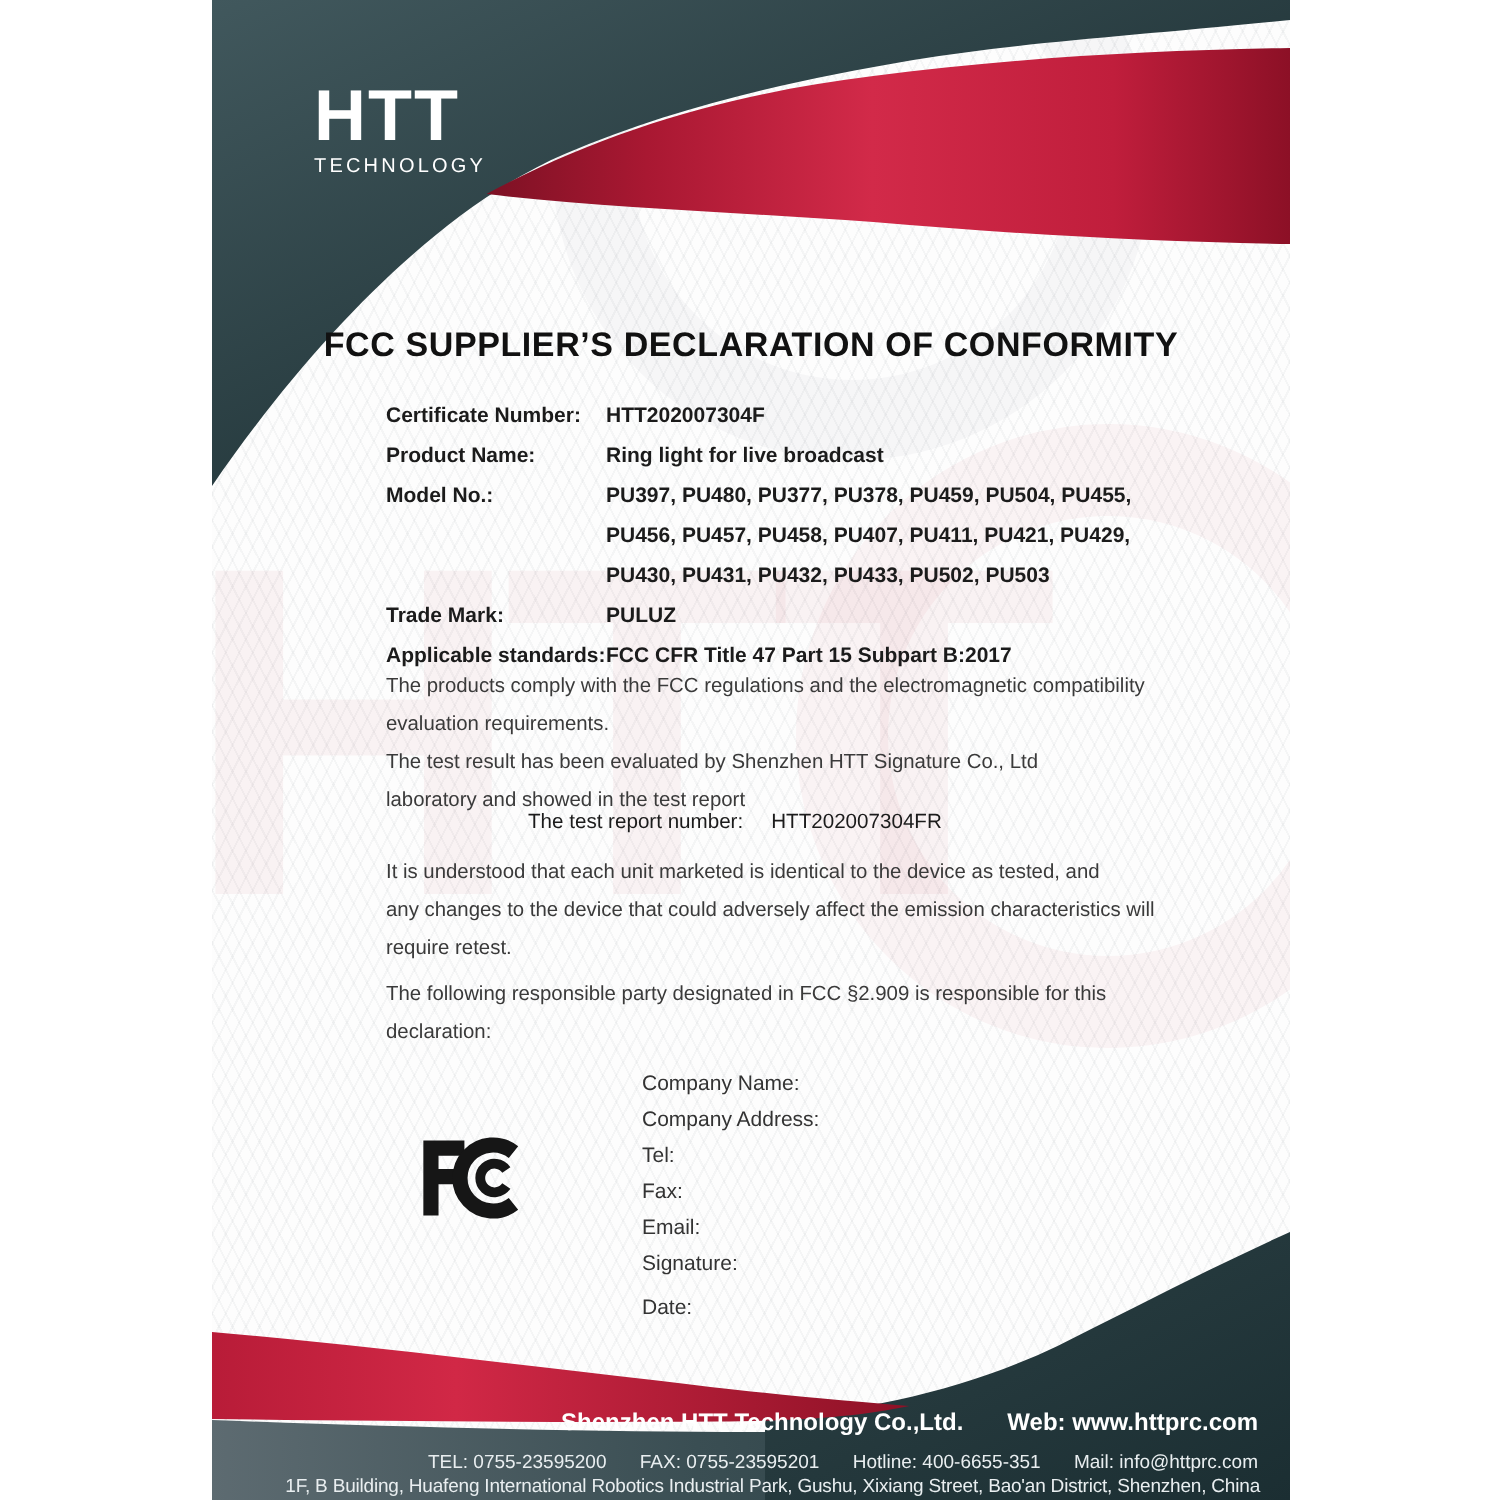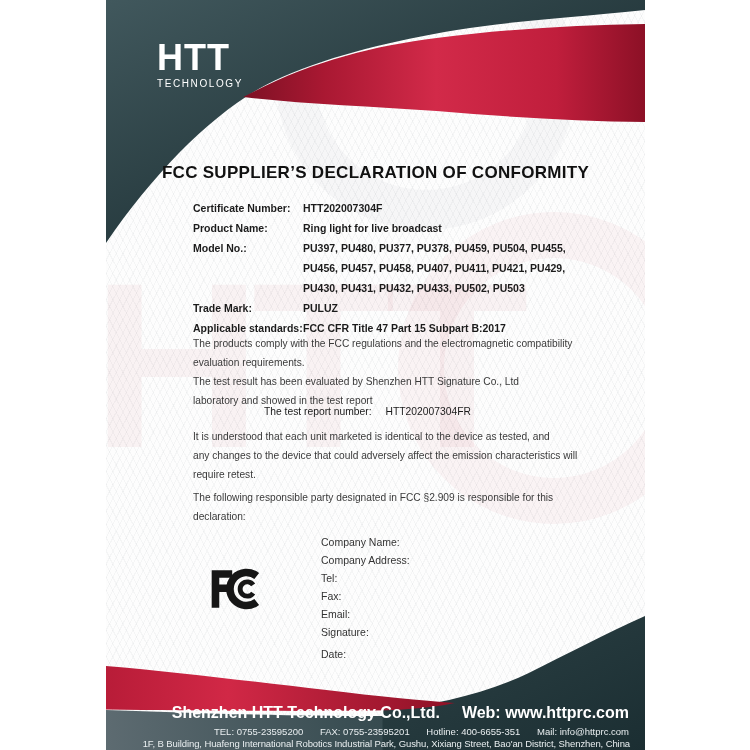--- a/index.html
+++ b/index.html
@@ -51,21 +51,21 @@
 
   .para{ position:absolute; left:87px; z-index:2; }
   .para div{ font-size:10.2px; color:#3a3a3a; line-height:19px; white-space:nowrap; }
   .report-line{ position:absolute; left:158px; top:406px; z-index:2; font-size:10.3px; font-weight:normal; color:#1b1b1b; white-space:nowrap; }
   .report-line .rep-val{ margin-left:14px; }
 
   .form-label{ position:absolute; left:215px; z-index:2; font-size:10.5px; color:#333; white-space:nowrap; }
 
   .fcc-mark{ position:absolute; left:103px; top:566px; width:58px; height:46px; z-index:2; }
 
-  .ftr-line1{ position:absolute; right:16px; top:704px; z-index:2; color:#ffffff; font-size:16px; font-weight:bold; white-space:nowrap; }
+  .ftr-line1{ position:absolute; right:16px; top:704px; z-index:2; color:#ffffff; font-size:12px; font-weight:bold; white-space:nowrap; }
   .ftr-line1 .web{ margin-left:22px; }
   .ftr-line2{ position:absolute; right:16px; top:726px; z-index:2; color:#e9eef0; font-size:9.5px; white-space:nowrap; }
   .ftr-line2 span{ margin-left:14px; }
   .ftr-line2 span:first-child{ margin-left:0; }
   .ftr-line3{ position:absolute; right:15px; top:738px; z-index:2; color:#e9eef0; font-size:9.5px; letter-spacing:-0.1px; white-space:nowrap; }
 </style>
 </head>
 <body>
 
 <div class="page">

